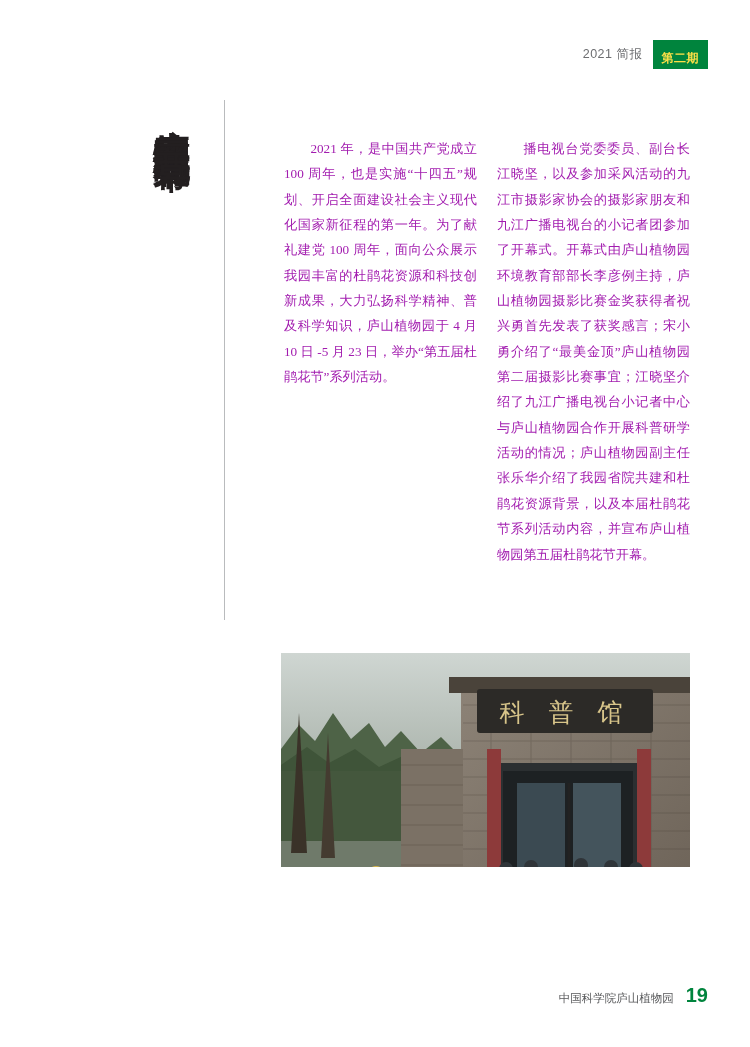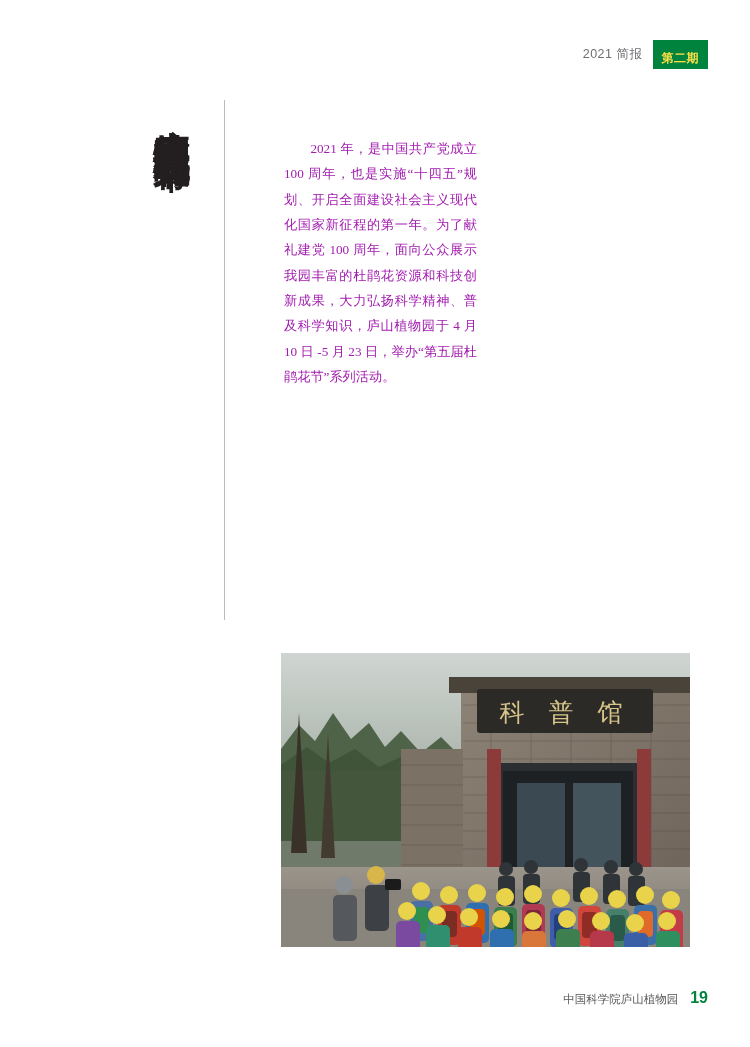--- a/index.html
+++ b/index.html
@@ -89,42 +89,42 @@
     margin: 0 0 14px 0;
     text-indent: 2em;
   }
 
   
   .photo {
     position: absolute;
     left: 281px;
     top: 653px;
     width: 409px;
-    height: 294px;
+    height: 214px;
     overflow: hidden;
     background: #6f7a6a;
   }
   .photo svg { display: block; }
 
   
   .footer {
     position: absolute;
     right: 42px;
     bottom: 40px;
     display: flex;
     align-items: baseline;
     gap: 12px;
     margin-top: 28px;
   }
   .footer-org {
     font-size: 11.5px;
     color: #58595b;
   }
   .footer-page {
-    font-size: 16px;
+    font-size: 20px;
     font-weight: bold;
     color: #00843d;
   }
 </style>
 </head>
 <body>
 
 <div class="page">
 
   <div class="header">
@@ -133,20 +133,23 @@
   </div>
 
   <div class="title-block">
     <div class="title-vertical">庐山植物园第五届杜鹃花节开幕</div>
   </div>
 
   <div class="col col-1">
     <p>2021 年，是中国共产党成立 100 周年，也是实施“十四五”规划、开启全面建设社会主义现代化国家新征程的第一年。为了献礼建党 100 周年，面向公众展示我园丰富的杜鹃花资源和科技创新成果，大力弘扬科学精神、普及科学知识，庐山植物园于 4 月 10 日 -5 月 23 日，举办“第五届杜鹃花节”系列活动。</p>
   </div>
 
+  <div class="col col-2">
+    <p>播电视台党委委员、副台长江晓坚，以及参加采风活动的九江市摄影家协会的摄影家朋友和九江广播电视台的小记者团参加了开幕式。开幕式由庐山植物园环境教育部部长李彦例主持，庐山植物园摄影比赛金奖获得者祝兴勇首先发表了获奖感言；宋小勇介绍了“最美金顶”庐山植物园第二届摄影比赛事宜；江晓坚介绍了九江广播电视台小记者中心与庐山植物园合作开展科普研学活动的情况；庐山植物园副主任张乐华介绍了我园省院共建和杜鹃花资源背景，以及本届杜鹃花节系列活动内容，并宣布庐山植物园第五届杜鹃花节开幕。</p>
+  </div>
 
   <div class="photo">
     <svg width="409" height="294" viewBox="0 0 409 294" xmlns="http://www.w3.org/2000/svg">
       <defs>
         <linearGradient id="sky" x1="0" y1="0" x2="0" y2="1">
           <stop offset="0%" stop-color="#cfd6d2"></stop>
           <stop offset="100%" stop-color="#aab3ab"></stop>
         </linearGradient>
         <linearGradient id="stone" x1="0" y1="0" x2="1" y2="1">
           <stop offset="0%" stop-color="#8d8377"></stop>

